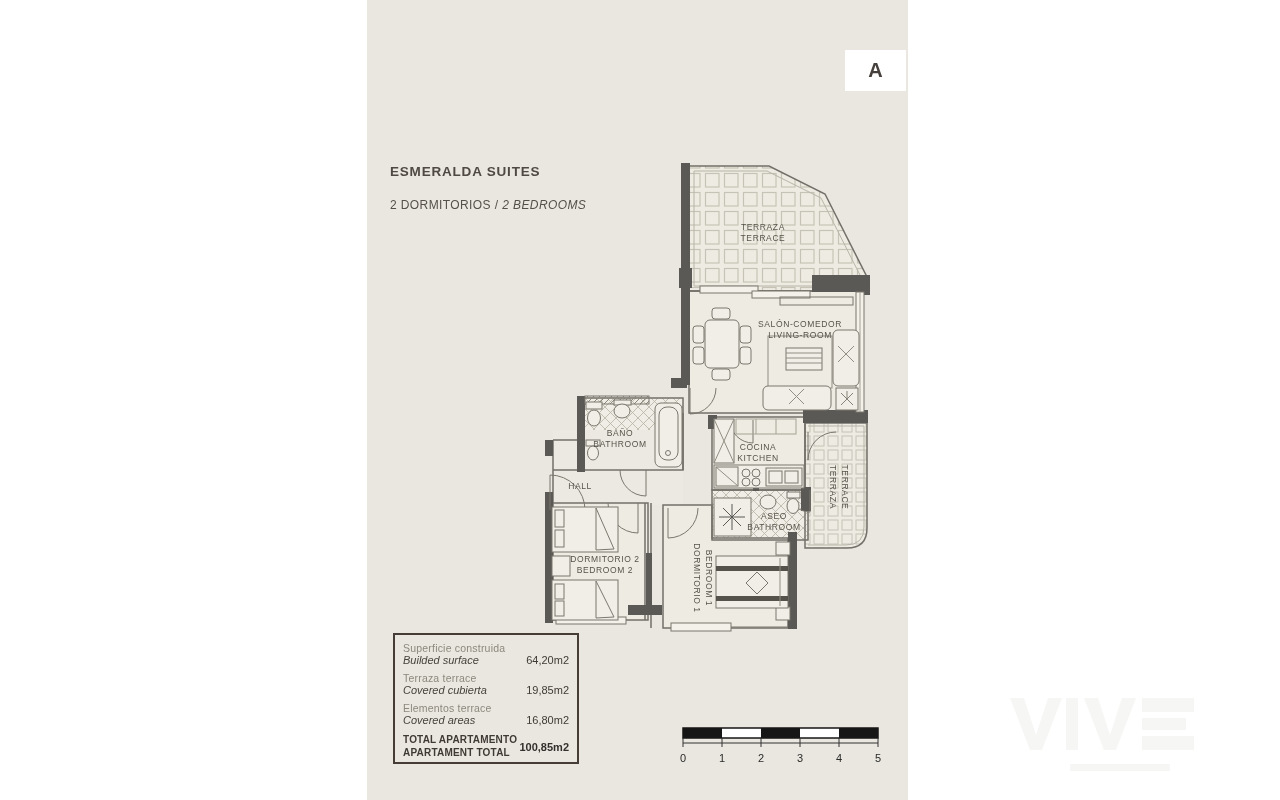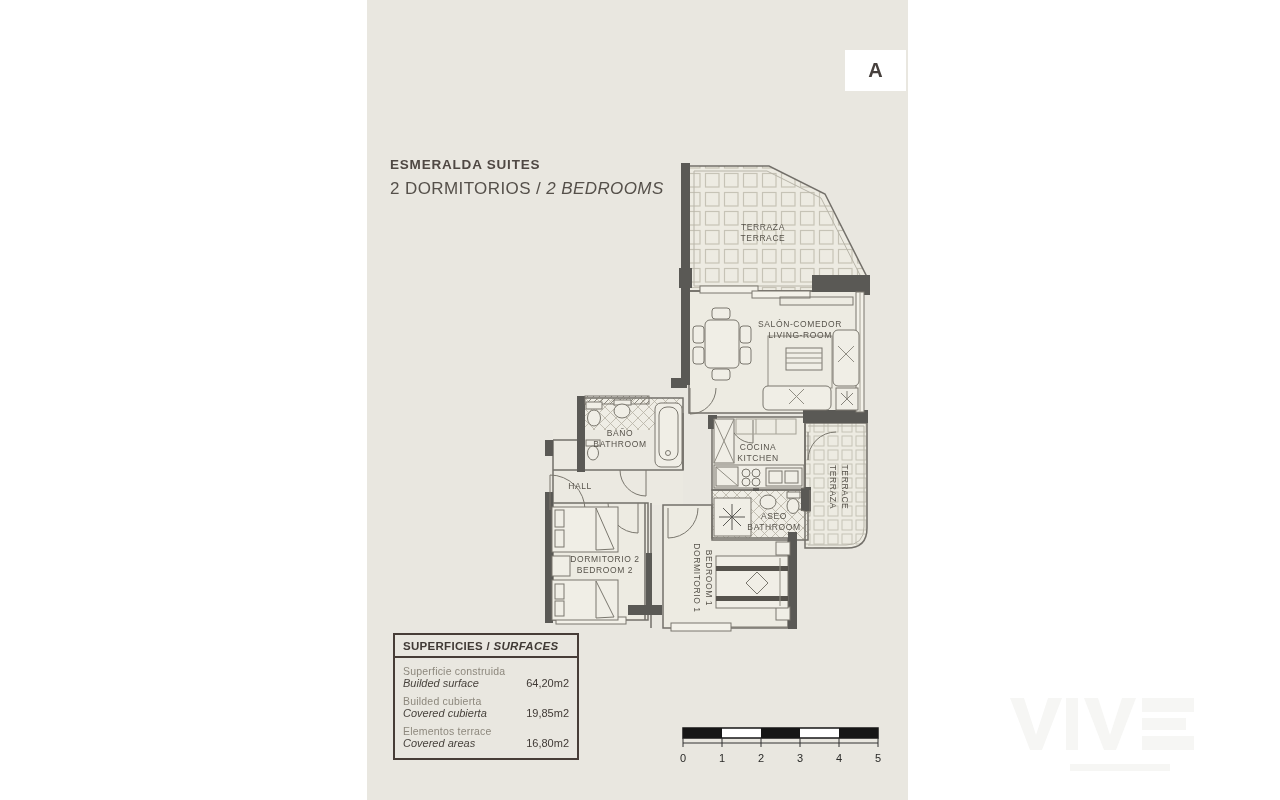--- a/index.html
+++ b/index.html
@@ -2,23 +2,23 @@
 <html><head>
 <meta charset="utf-8">
 <style>
   html,body{margin:0;padding:0;background:#fff;}
   #canvas{position:relative;width:1280px;height:800px;background:#ffffff;overflow:hidden;
           font-family:"Liberation Sans", sans-serif;}
   .page{position:absolute;left:367px;top:0;width:541px;height:800px;background:#e9e7e0;}
   .variant-box{position:absolute;left:845px;top:50px;width:61px;height:41px;background:#ffffff;
                display:flex;align-items:center;justify-content:center;}
   .variant-box span{font-size:20px;font-weight:bold;color:#46403d;}
-  .title-block{position:absolute;left:390px;top:157px;color:#4f4843;}
+  .title-block{position:absolute;left:390px;top:164px;color:#4f4843;}
   .title-block h1{margin:0;font-size:13.5px;letter-spacing:.8px;font-weight:bold;color:#4f4843;}
-  .title-block .subtitle{margin-top:7px;font-size:17px;letter-spacing:.4px;color:#55504a;}
+  .title-block .subtitle{margin-top:19px;font-size:12px;letter-spacing:.4px;color:#55504a;}
   .title-block .subtitle em{font-style:italic;}
   svg.plan{position:absolute;left:0;top:0;width:1280px;height:800px;}
   svg.plan text{font-family:"Liberation Sans", sans-serif;}
   .room-label{font-size:8.5px;letter-spacing:.6px;fill:#57534b;}
   .tick-label{font-size:11px;fill:#2a2a28;}
   
   .surfaces{position:absolute;left:393px;top:633px;width:182px;border:2px solid #473d37;
             color:#453f3a;background:transparent;}
   .surfaces .hd{border-bottom:2px solid #473d37;padding:5px 8px 4px 8px;font-size:11.5px;
                 font-weight:bold;letter-spacing:.3px;color:#403a35;}
@@ -248,43 +248,49 @@
         <text class="tick-label" x="722" y="762">1</text>
         <text class="tick-label" x="761" y="762">2</text>
         <text class="tick-label" x="800" y="762">3</text>
         <text class="tick-label" x="839" y="762">4</text>
         <text class="tick-label" x="878" y="762">5</text>
       </g>
     </g>
   </svg>
 
   <div class="surfaces">
-    <div class="hd"><span>SUPERFICIES / </span><em>SURFACES</em></div>
     <div class="bd">
       <div class="srow">
         <div class="es">Superficie construida</div>
         <div class="ln">
             <span class="en">Builded surface</span>
                         <span class="val">64,20m2</span>
           </div>
       </div>
       <div class="srow">
-        <div class="es">Builded cubierta</div>
+        <div class="es">Terraza terrace</div>
         <div class="ln">
             <span class="en">Covered cubierta</span>
                         <span class="val">19,85m2</span>
           </div>
       </div>
       <div class="srow">
         <div class="es">Elementos terrace</div>
         <div class="ln">
             <span class="en">Covered areas</span>
                         <span class="val">16,80m2</span>
           </div>
       </div>
+      <div class="trow">
+        <div class="lbl">
+          <div>TOTAL APARTAMENTO</div>
+          <div>APARTAMENT TOTAL</div>
+        </div>
+        <div class="val">100,85m2</div>
+      </div>
     </div>
   </div>
 
   <svg class="watermark" viewBox="0 0 220 100">
     <g fill="#f6f6f4">
       <path d="M10,18 L30,70 L42,70 L62,18 L48,18 L36,55 L24,18 Z"></path>
       <rect x="66" y="18" width="12" height="52"></rect>
       <path d="M84,18 L104,70 L116,70 L136,18 L122,18 L110,55 L98,18 Z"></path>
       <rect x="142" y="18" width="52" height="14"></rect>
       <rect x="142" y="38" width="44" height="12"></rect>

